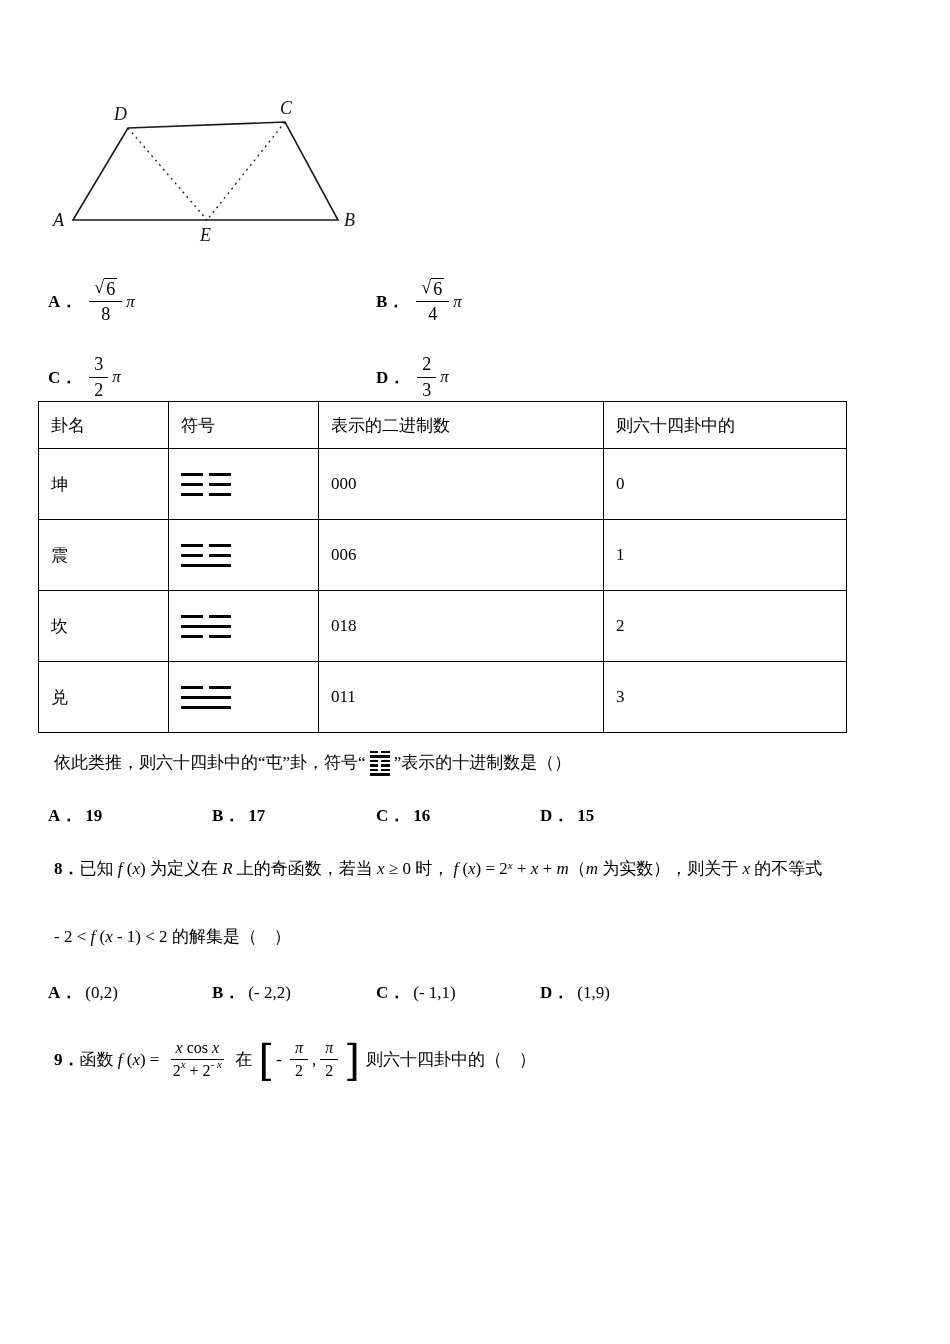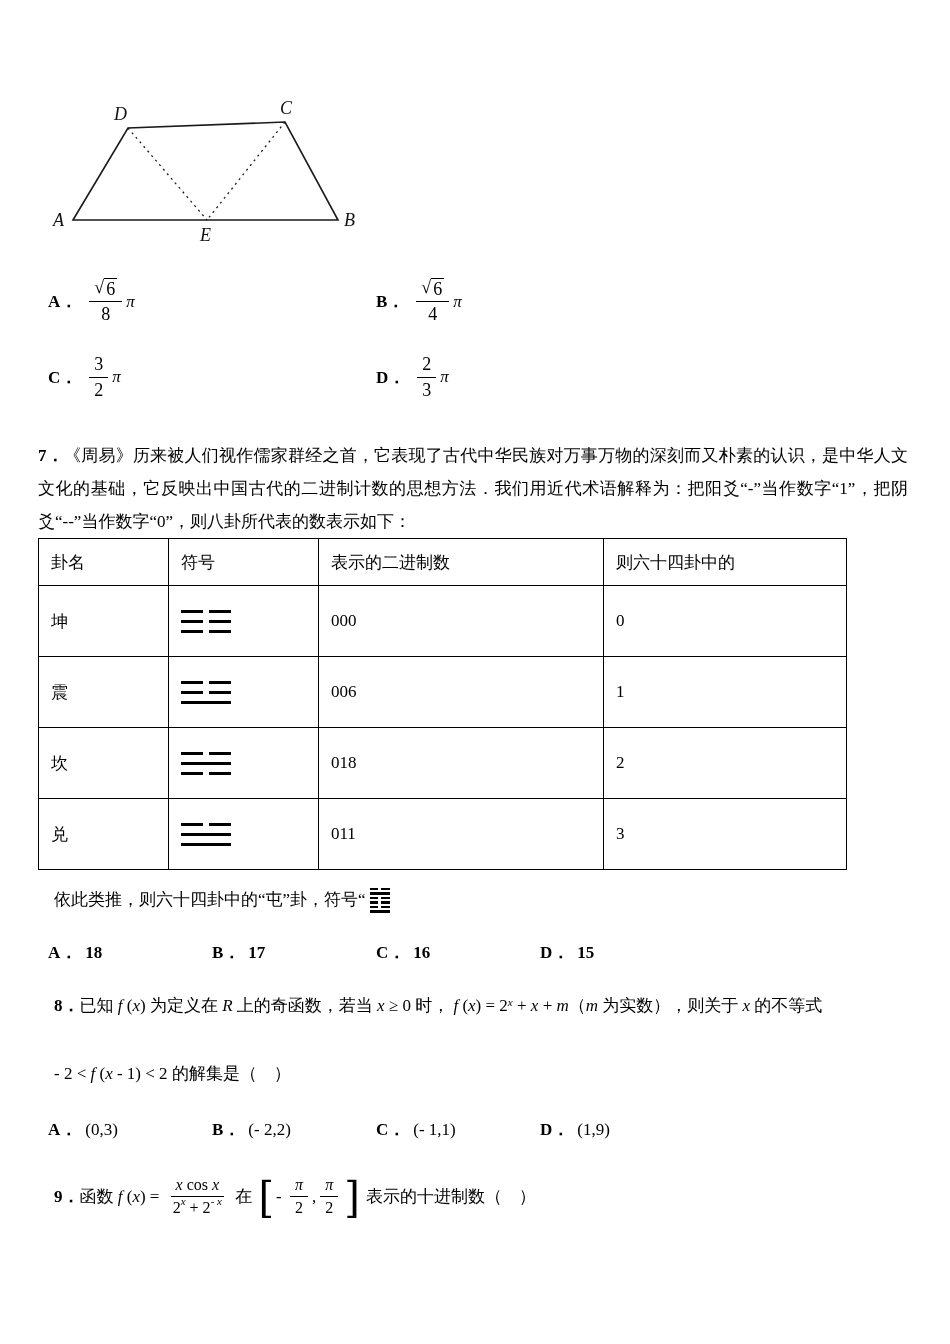--- a/index.html
+++ b/index.html
@@ -145,23 +145,20 @@
             </span>
             <span class="fden">
               <span class="tk-t">3</span>
             </span>
           </span>
           <span class="tk-i">π</span>
         </span>
     </div>
   </div>
 
-  <div class="q7-para">
-    <span class="bold">7．</span><span>《周易》历来被人们视作儒家群经之首，它表现了古代中华民族对万事万物的深刻而又朴素的认识，是中华人文文化的基础，它反映出中国古代的二进制计数的思想方法．我们用近代术语解释为：把阳爻“-”当作数字“1”，把阴爻“--”当作数字“0”，则八卦所代表的数表示如下：</span>
-  </div>
 
   <table class="gua">
     <colgroup>
       <col style="width:130px">
         <col style="width:150px">
         <col style="width:285px">
         <col>
     </colgroup>
     <tbody>
         <tr>
@@ -216,26 +213,27 @@
   <div class="line rich followup indent">
       <span class="tk-t">依此类推，则六十四卦中的“屯”卦，符号“</span>
       <span class="hexagram">
         <span class="tline broken"></span>
         <span class="tline solid"></span>
         <span class="tline broken"></span>
         <span class="tline broken"></span>
         <span class="tline broken"></span>
         <span class="tline solid"></span>
       </span>
+      <span class="tk-t">”表示的十进制数是（）</span>
     </div>
 
   <div class="abc-row">
     <div class="abc-opt">
       <span class="opt-label">A．</span>
-      <span class="val">18</span>
+      <span class="val">19</span>
     </div>
     <div class="abc-opt">
       <span class="opt-label">B．</span>
       <span class="val">17</span>
     </div>
     <div class="abc-opt">
       <span class="opt-label">C．</span>
       <span class="val">16</span>
     </div>
     <div class="abc-opt">
@@ -277,21 +275,21 @@
       <span class="tk-i">f</span>
       <span class="tk-t"> (</span>
       <span class="tk-i">x</span>
       <span class="tk-t"> - 1) &lt; 2 </span>
       <span class="tk-t">的解集是（　）</span>
     </div>
 
   <div class="abc-row q8-opts">
     <div class="abc-opt">
       <span class="opt-label">A．</span>
-      <span class="val-math">(0,3)</span>
+      <span class="val-math">(0,2)</span>
     </div>
     <div class="abc-opt">
       <span class="opt-label">B．</span>
       <span class="val-math">(- 2,2)</span>
     </div>
     <div class="abc-opt">
       <span class="opt-label">C．</span>
       <span class="val-math">(- 1,1)</span>
     </div>
     <div class="abc-opt">
@@ -334,16 +332,16 @@
       <span class="tk-t">,</span>
       <span class="frac">
         <span class="fnum">
           <span class="tk-i">π</span>
         </span>
         <span class="fden">
           <span class="tk-t">2</span>
         </span>
       </span>
       <span class="bigbr">]</span>
-      <span class="tk-t"> 表示的十进制数（　）</span>
+      <span class="tk-t"> 则六十四卦中的（　）</span>
     </div>
 
 </div>
 
 </body></html>

